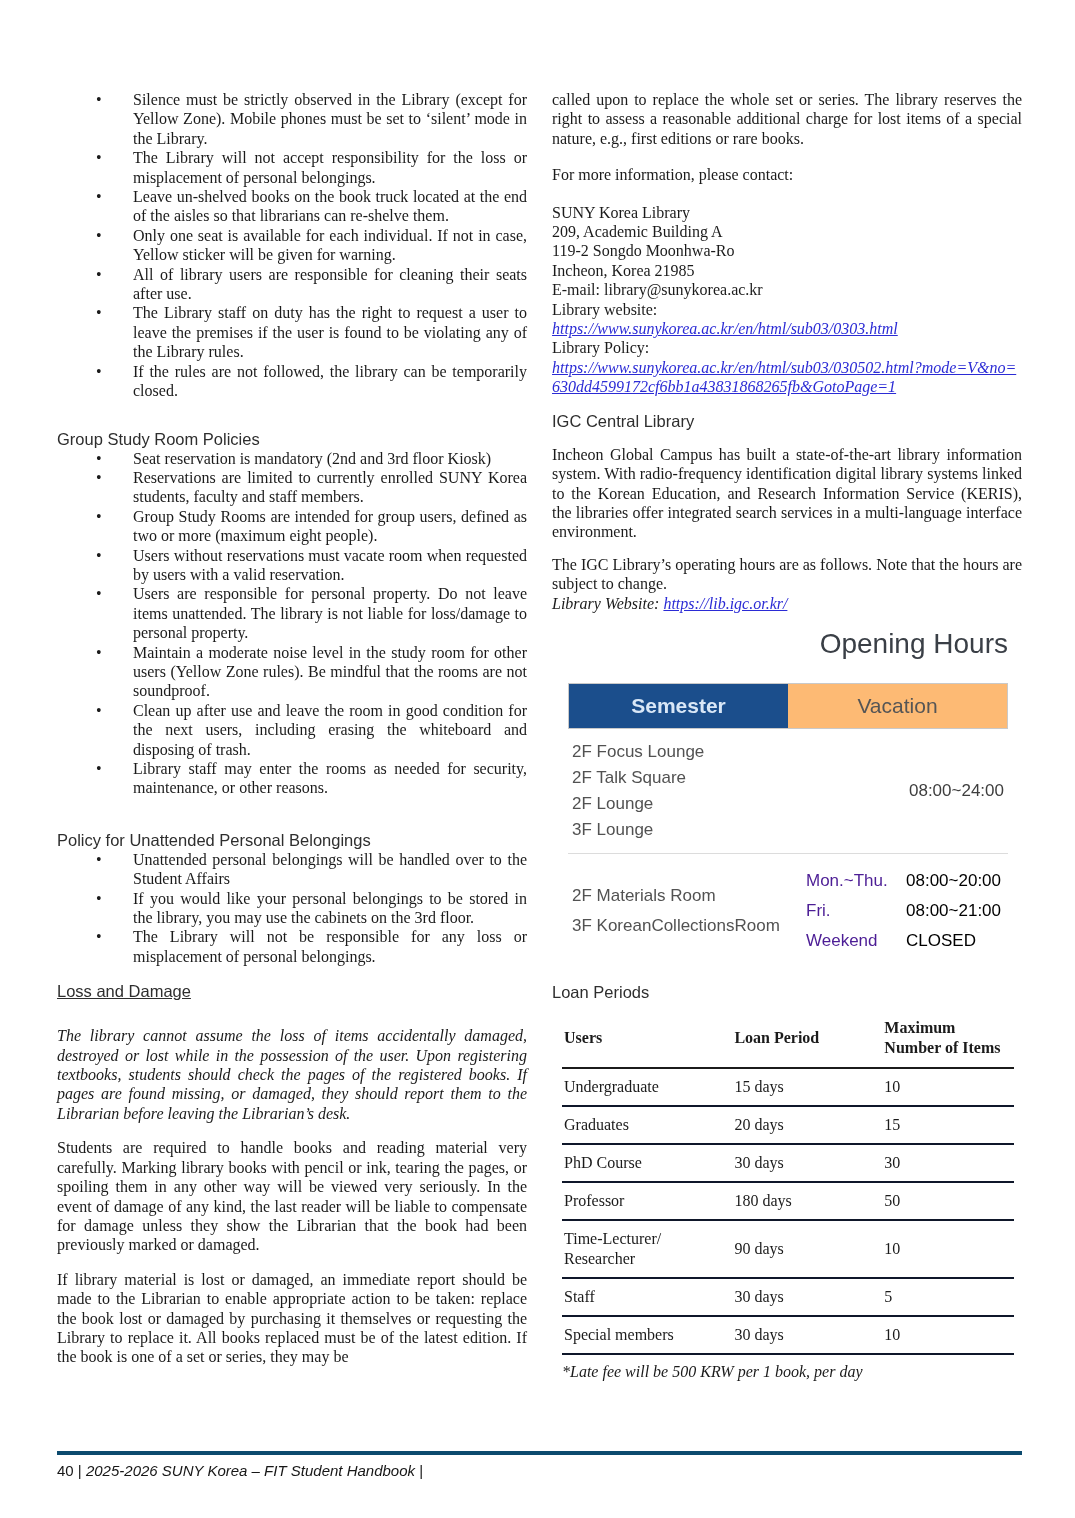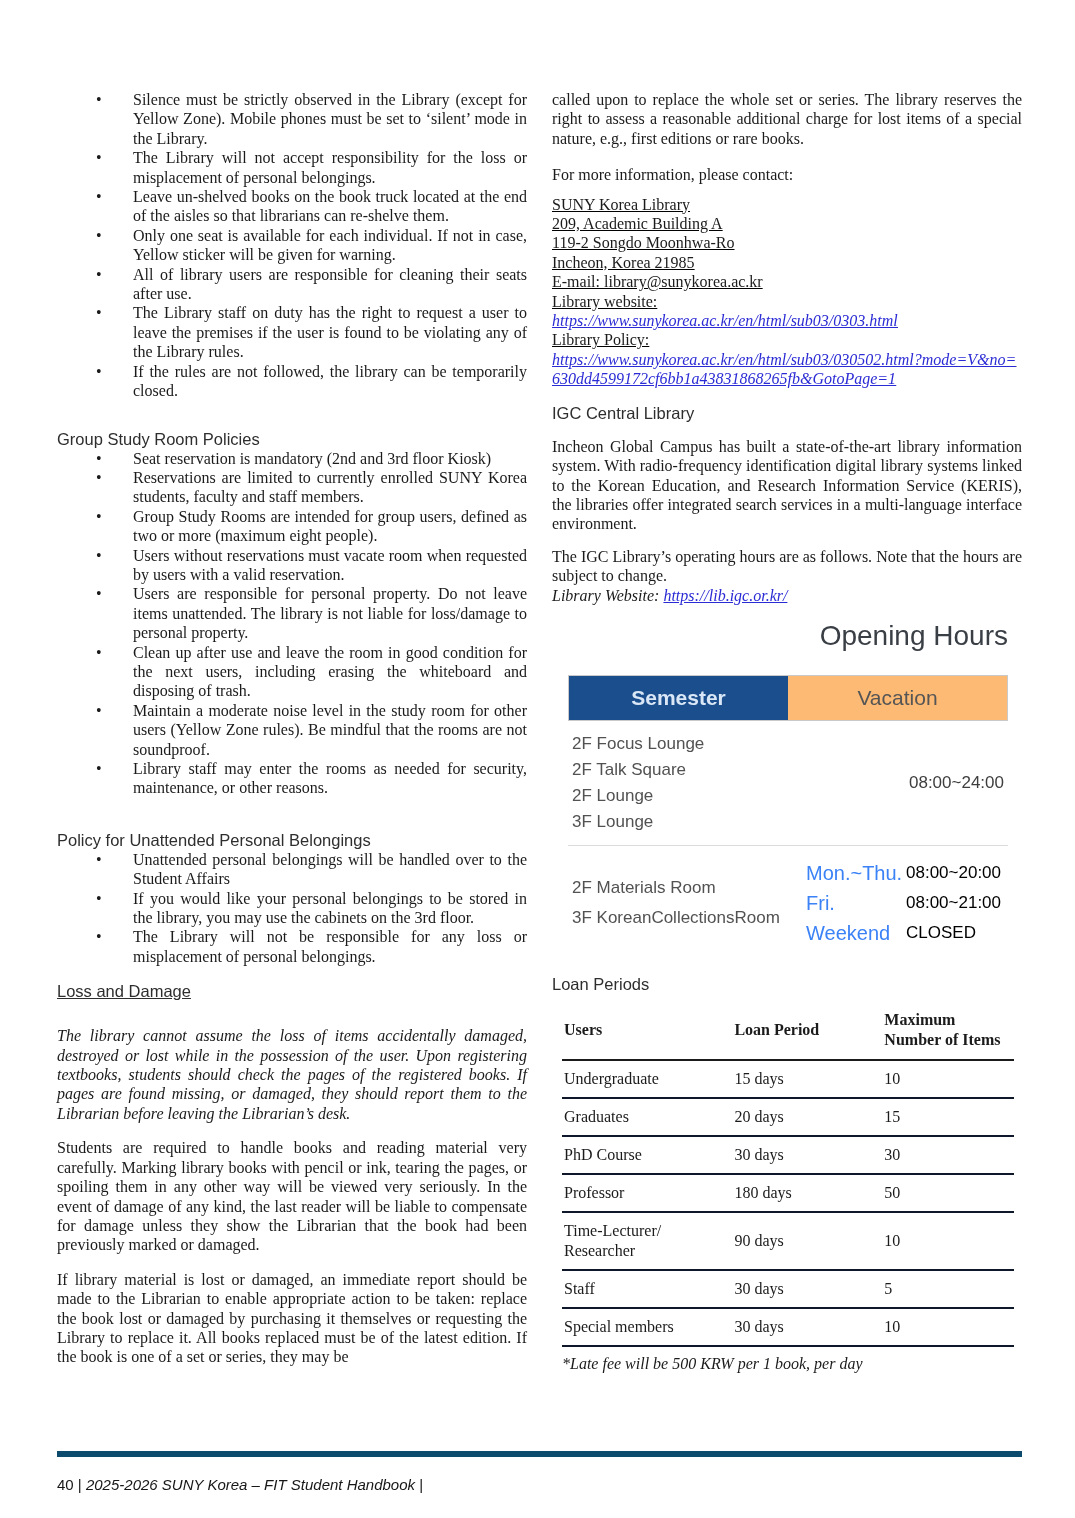--- a/index.html
+++ b/index.html
@@ -36,33 +36,33 @@
   .oh-tab{flex:1;text-align:center;font-size:21px;line-height:24px;padding:10px 9px;}
   .oh-tab-active{background:#1b4e8c;color:#d9e7f7;font-weight:700;}
   .oh-tab-inactive{background:#fdba74;color:#555;}
   .oh-row{display:flex;align-items:center;justify-content:space-between;border-bottom:1px solid #dcdcdc;padding:15px 4px;}
   .oh-row2{display:flex;align-items:center;border-bottom:1px solid #dcdcdc;padding:10px 4px;}
   .oh-row3{display:flex;align-items:center;padding:12px 4px;}
   .oh-loc{font-size:17px;line-height:26px;color:#525252;}
   .oh-loc3{font-size:17px;line-height:30px;color:#525252;}
   .oh-time{font-size:17px;color:#3e3e3e;}
   .oh-flex1{flex:1;}
-  .oh-days-col{width:100px;font-size:20px;line-height:30px;color:#3b82f6;}
+  .oh-days-col{width:100px;font-size:17px;line-height:30px;color:#4c1d95;}
   .oh-times-col{width:98px;font-size:17px;line-height:30px;color:#000000;}
 
   
   .loan-head{margin-top:14px;}
   table.loan{border-collapse:collapse;margin:10px 0 0 10px;width:452px;font-family:"Liberation Serif", serif;color:#1b1b1b;}
   table.loan th{font-size:16px;line-height:20px;font-weight:700;text-align:left;vertical-align:middle;padding:6px 6px 9px 2px;border-bottom:2px solid #1b1b1b;}
   table.loan td{font-size:16px;line-height:20px;text-align:left;vertical-align:middle;padding:8px 6px 8px 2px;border-bottom:2px solid #0f172a;}
   table.loan .c1{width:168px;} table.loan .c2{width:150px;} table.loan .c3{width:128px;}
   .loan-note{font:italic 16px/20px "Liberation Serif", serif;color:#1b1b1b;margin:7px 0 0 10px;}
 
   
-  .footer{position:absolute;left:57px;width:965px;top:1451px;border-top:6px solid #0c4a6e;padding-top:19px;
+  .footer{position:absolute;left:57px;width:965px;top:1451px;border-top:4px solid #0c4a6e;padding-top:7px;
           font:15px/18px "Liberation Sans", sans-serif;color:#171717;}
 </style>
 </head>
 <body>
 
 <div class="page">
 
   <div class="col col-left mt-start">
 
     <ul class="blist">
@@ -76,22 +76,22 @@
     </ul>
 
     <h3 class="sans-head h-after-list1">Group Study Room Policies</h3>
 
     <ul class="blist list-after-h">
       <li>Seat reservation is mandatory (2nd and 3rd floor Kiosk)</li>
       <li>Reservations are limited to currently enrolled SUNY Korea students, faculty and staff members.</li>
       <li>Group Study Rooms are intended for group users, defined as two or more (maximum eight people).</li>
       <li>Users without reservations must vacate room when requested by users with a valid reservation.</li>
       <li>Users are responsible for personal property. Do not leave items unattended. The library is not liable for loss/damage to personal property.</li>
+      <li>Maintain a moderate noise level in the study room for other users (Yellow Zone rules). Be mindful that the rooms are not soundproof.</li>
       <li>Clean up after use and leave the room in good condition for the next users, including erasing the whiteboard and disposing of trash.</li>
-      <li>Maintain a moderate noise level in the study room for other users (Yellow Zone rules). Be mindful that the rooms are not soundproof.</li>
       <li>Library staff may enter the rooms as needed for security, maintenance, or other reasons.</li>
     </ul>
 
     <h3 class="sans-head h-after-list2">Policy for Unattended Personal Belongings</h3>
 
     <ul class="blist list-after-h">
       <li>Unattended personal belongings will be handled over to the Student Affairs</li>
       <li>If you would like your personal belongings to be stored in the library, you may use the cabinets on the 3rd floor.</li>
       <li>The Library will not be responsible for any loss or misplacement of personal belongings.</li>
     </ul>
@@ -102,21 +102,21 @@
     <p class="serif-p p-gap2">Students are required to handle books and reading material very carefully. Marking library books with pencil or ink, tearing the pages, or spoiling them in any other way will be viewed very seriously. In the event of damage of any kind, the last reader will be liable to compensate for damage unless they show the Librarian that the book had been previously marked or damaged.</p>
     <p class="serif-p p-gap2">If library material is lost or damaged, an immediate report should be made to the Librarian to enable appropriate action to be taken: replace the book lost or damaged by purchasing it themselves or requesting the Library to replace it. All books replaced must be of the latest edition. If the book is one of a set or series, they may be</p>
   </div>
 
   <div class="col col-right mt-start">
 
     <p class="serif-p">called upon to replace the whole set or series. The library reserves the right to assess a reasonable additional charge for lost items of a special nature, e.g., first editions or rare books.</p>
 
     <p class="serif-p left-al" style="margin-top:17px;">For more information, please contact:</p>
 
-    <div style="margin-top:10px;text-decoration:underline;">
+    <div style="margin-top:18px;">
       <p class="serif-p left-al">SUNY Korea Library</p>
       <p class="serif-p left-al">209, Academic Building A</p>
       <p class="serif-p left-al">119-2 Songdo Moonhwa-Ro</p>
       <p class="serif-p left-al">Incheon, Korea 21985</p>
       <p class="serif-p left-al">E-mail: library@sunykorea.ac.kr</p>
       <p class="serif-p left-al">Library website:</p>
       <p class="serif-p left-al"><a class="doclink">https://www.sunykorea.ac.kr/en/html/sub03/0303.html</a></p>
       <p class="serif-p left-al">Library Policy:</p>
       <p class="serif-p left-al"><a class="doclink">https://www.sunykorea.ac.kr/en/html/sub03/030502.html?mode=V&amp;no=630dd4599172cf6bb1a43831868265fb&amp;GotoPage=1</a></p>
     </div>

